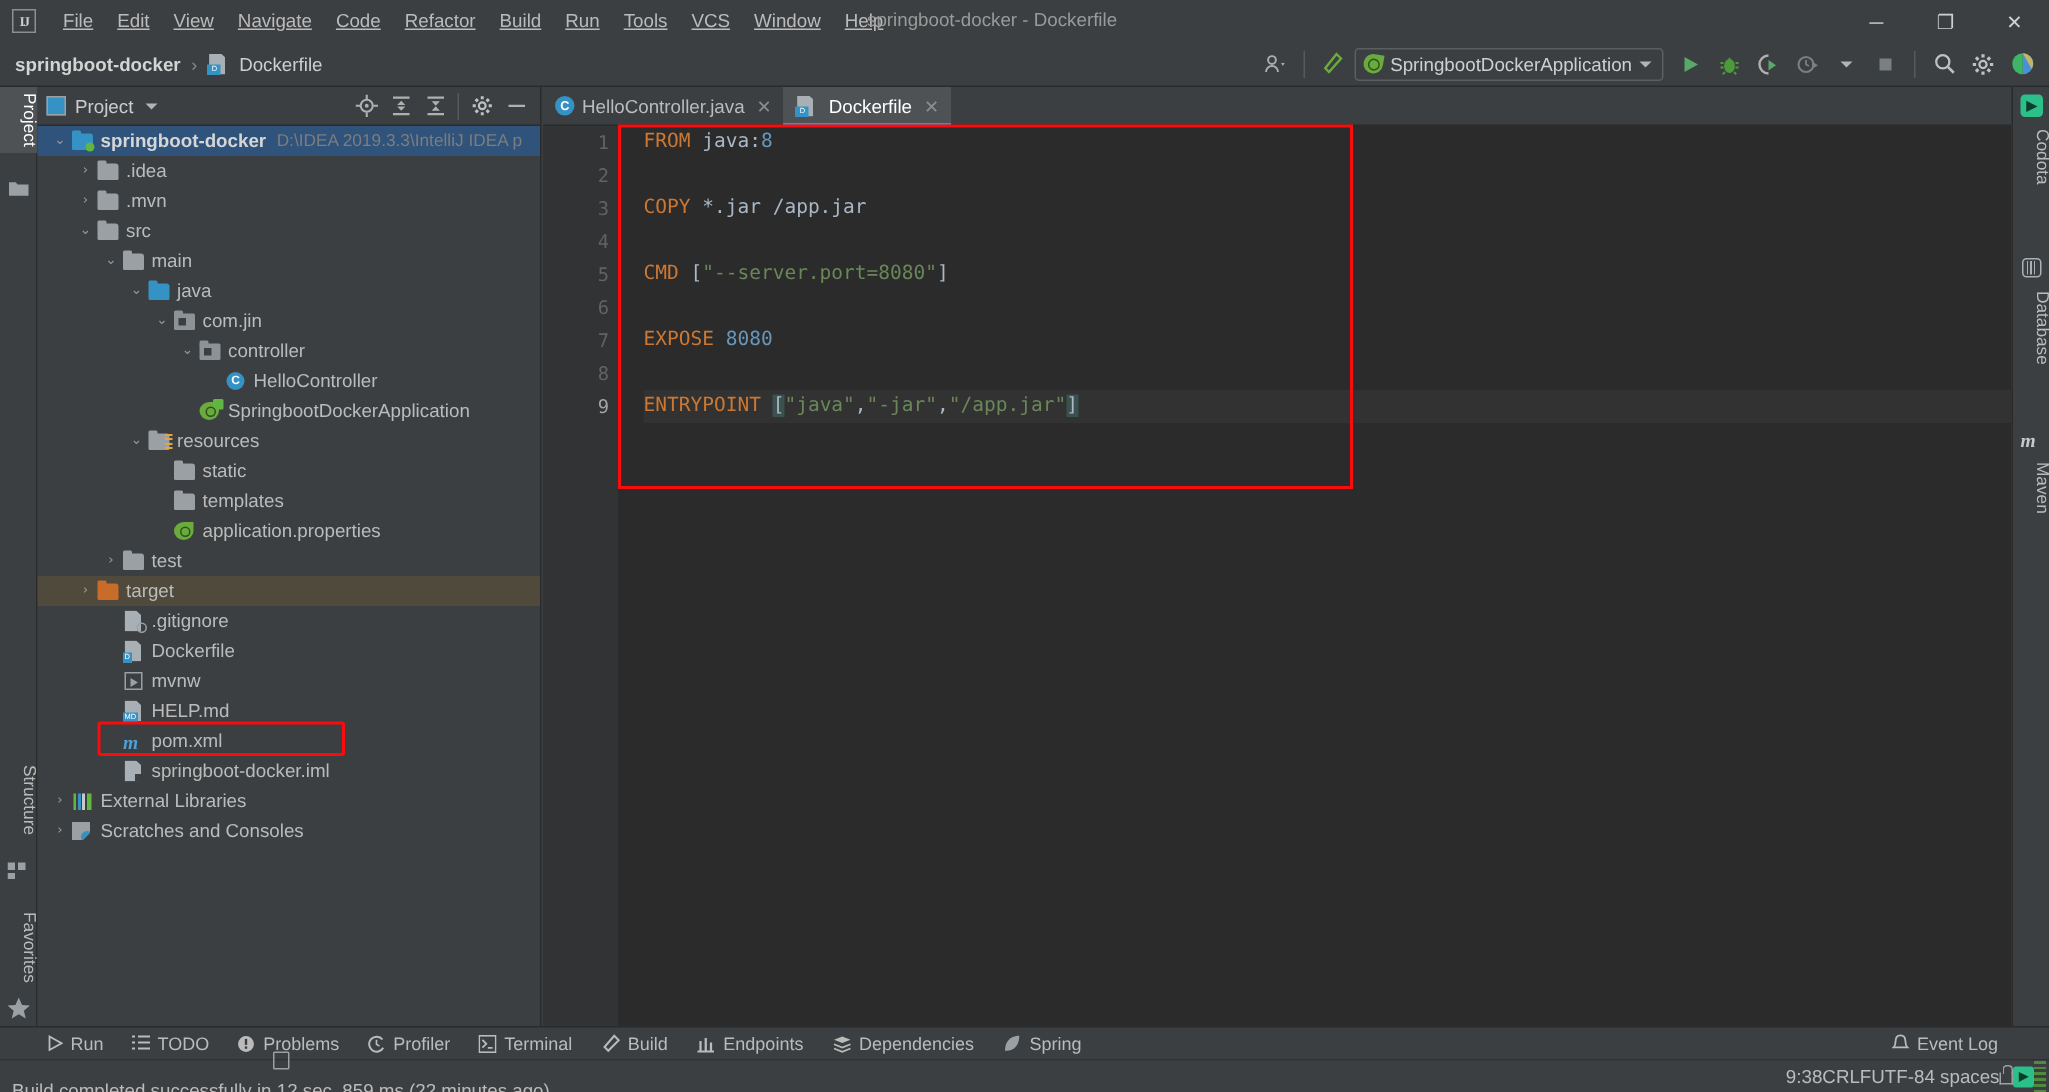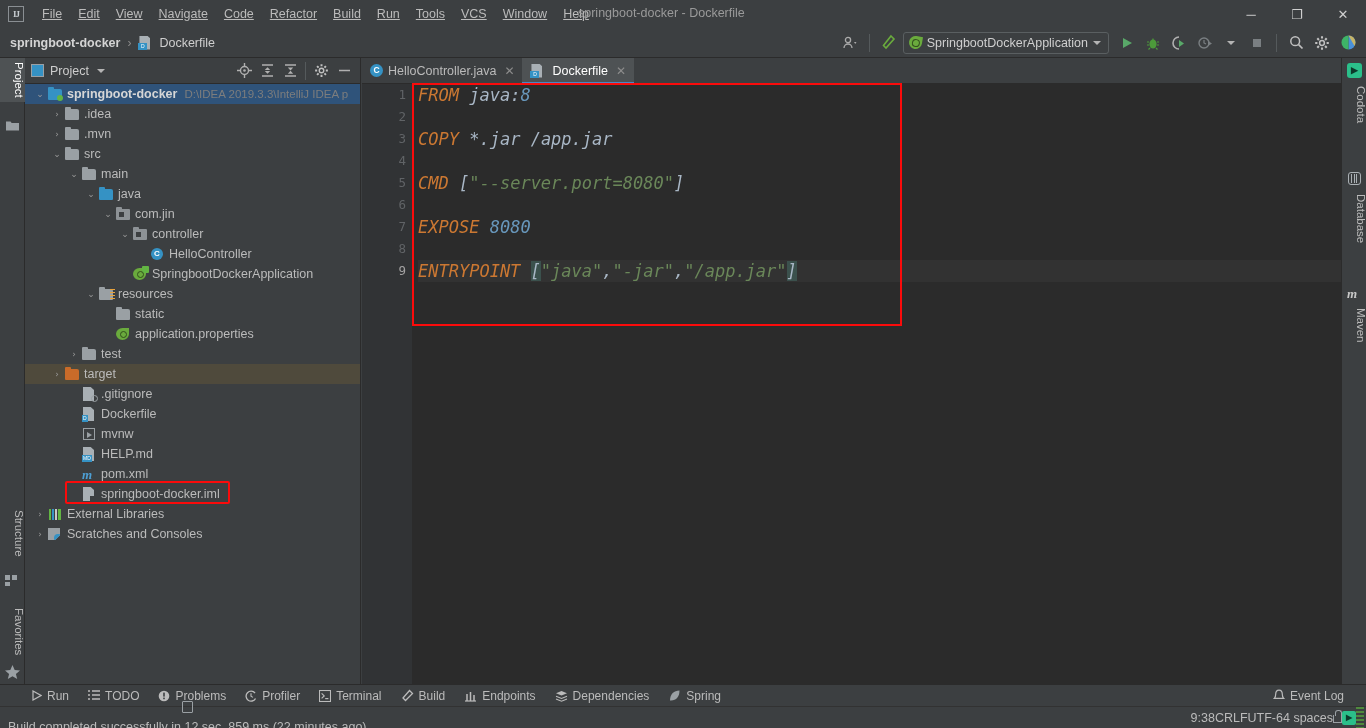--- a/index.html
+++ b/index.html
@@ -197,22 +197,22 @@
     position: relative;
   }
   .gline.cur { color: #a4a3a3; }
   .runmark { position: absolute; right: -14px; top: 4px; color: #59a869; font-size: 12px; line-height: 14px; }
 
   .editor {
     position: absolute; top: 84px; left: 412px; right: 25px; bottom: 43px;
     background: #2b2b2b;
   }
   .code {
-    font-family: "DejaVu Sans Mono", monospace; font-size: 17px; line-height: 22px;
-    padding-left: 6px; white-space: pre; font-style: italic;
+    font-family: "DejaVu Sans Mono", monospace; font-size: 13px; line-height: 22px;
+    padding-left: 17px; white-space: pre;
   }
   .cline { height: 22px; }
   .cline.cur { background: #323232; }
   .kw { color: #cc7832; }
   .str { color: #6a8759; }
   .num { color: #6897bb; }
   .plain { color: #a9b7c6; }
   .brk { color: #a9b7c6; background: #3b514d; }
   .punct { color: #a9b7c6; }
   .red-box-code {
@@ -237,21 +237,21 @@
   
   .toolwin-bar {
     position: absolute; left: 0; bottom: 22px; width: 1366px; height: 22px;
     background: #3c3f41; border-top: 1px solid #2b2b2b;
     display: flex; align-items: center; gap: 1px; padding-left: 22px;
   }
   .tw {
     display: flex; align-items: center; gap: 5px; padding: 2px 9px;
     font-size: 12px; color: #bbbbbb; white-space: nowrap;
   }
-  .tw-right { margin-left: auto; display: flex; align-items: center; padding-right: 16px; }
+  .tw-right { margin-left: auto; display: flex; align-items: center; padding-right: 28px; }
 
   .statusbar {
     position: absolute; left: 0; bottom: 0; width: 1366px; height: 22px;
     background: #3c3f41; display: flex; align-items: center;
     border-top: 1px solid #323232;
   }
   .status-msg { margin-left: 8px; font-size: 12.5px; color: #bbbbbb; display:flex; align-items:center; gap:7px;flex-direction:column;}
   .sq-ic { width: 11px; height: 12px; border: 1.5px solid #9aa0a4; border-radius:1px; }
   .status-right { margin-left: auto; display: flex; align-items: center; padding-right: 10px; font-size: 12.5px; color: #bbbbbb; }
   .lock-ic { width:9px; height:8px; border:1.5px solid #9aa0a4; border-top:none; position:relative; margin-top:3px;}
@@ -543,20 +543,28 @@
           <span class="twisty"></span>
           <span class="ic">
             <span class="folder"></span>
           </span>
           <span class="tlabel">static</span>
         </div>
         <div class="trow">
           <span style="width:76px;flex:none;"></span>
           <span class="twisty"></span>
           <span class="ic">
+            <span class="folder"></span>
+          </span>
+          <span class="tlabel">templates</span>
+        </div>
+        <div class="trow">
+          <span style="width:76px;flex:none;"></span>
+          <span class="twisty"></span>
+          <span class="ic">
             <span class="spring-ic"></span>
           </span>
           <span class="tlabel">application.properties</span>
         </div>
         <div class="trow">
           <span style="width:42px;flex:none;"></span>
           <span class="twisty">›</span>
           <span class="ic">
             <span class="folder"></span>
           </span>
@@ -766,21 +774,21 @@
   </div>
 
   <div class="statusbar">
     <div class="status-msg">
       <span class="sq-ic"></span>
       <span>Build completed successfully in 12 sec, 859 ms (22 minutes ago)</span>
     </div>
     <div class="status-right">
       <span>9:38</span>
       <span>CRLF</span>
-      <span>UTF-6</span>
+      <span>UTF-8</span>
       <span>4 spaces</span>
       <span class="lock-ic"></span>
       <span class="term-ic">▶</span>
     </div>
     <div class="mem-strip"></div>
   </div>
 
 </div>
 
 </body></html>

